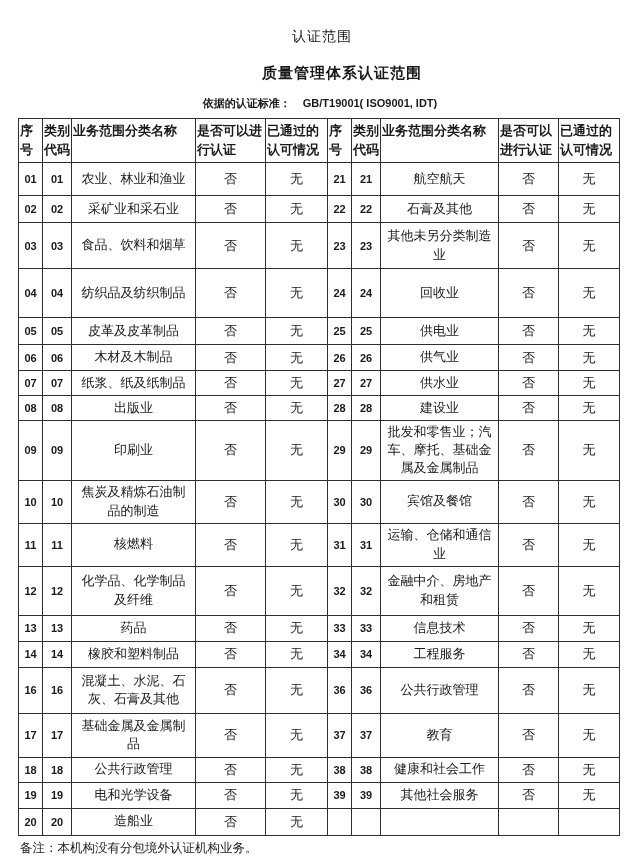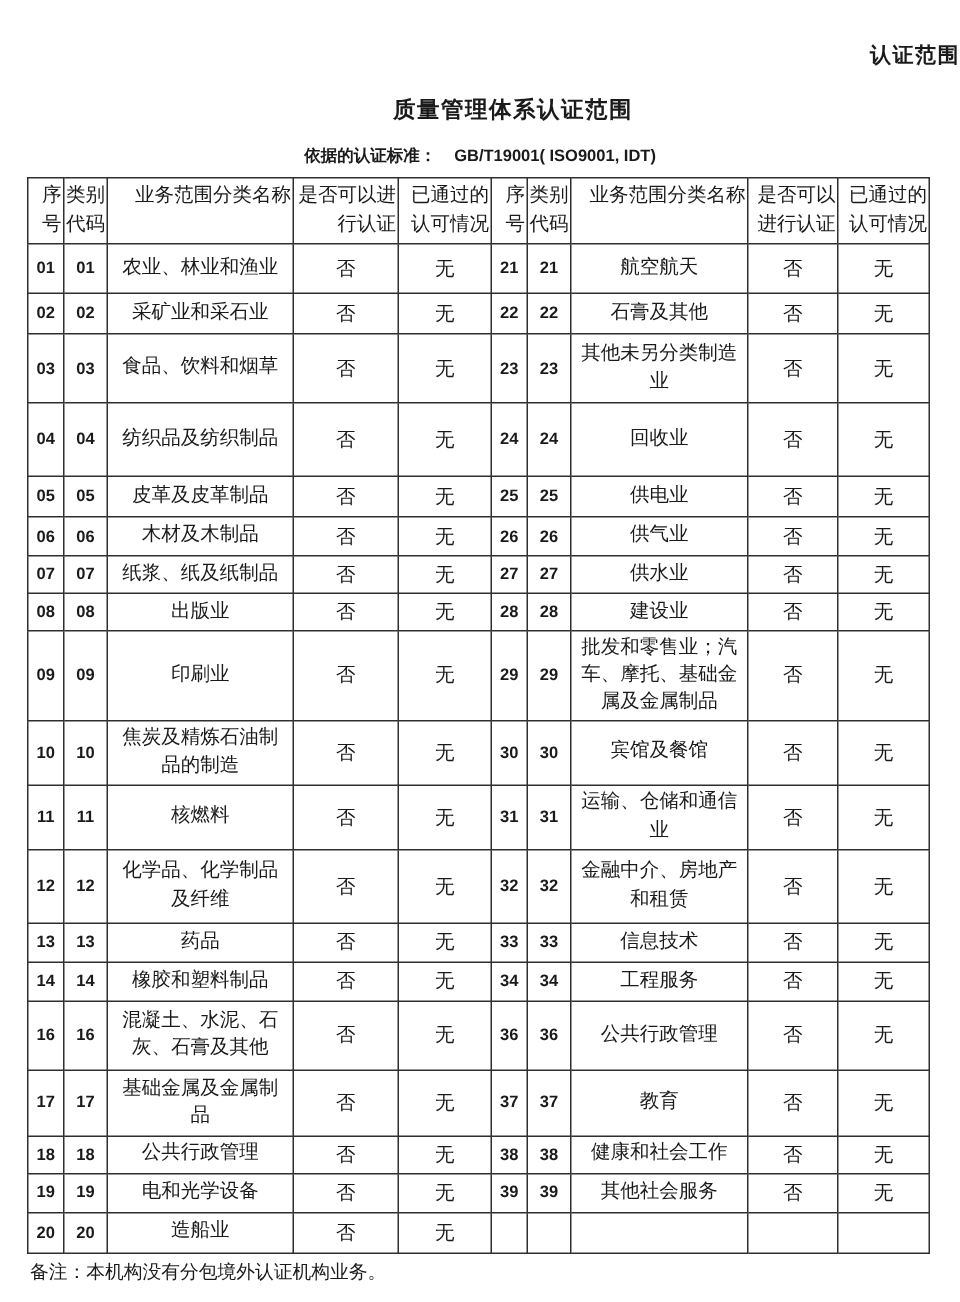--- a/index.html
+++ b/index.html
@@ -7,23 +7,23 @@
   body {
     width: 640px; height: 868px;
     background: #ffffff;
     color: #1a1a1a;
     font-family: "DejaVu Serif", "Liberation Serif", serif;
   }
   .page { position: relative; width: 640px; height: 868px; overflow: hidden; }
 
   .doc-title {
     margin: 28px 0 0 4px;
-    text-align: right;
+    text-align: center;
     font-size: 14px;
-    font-weight: 700;
+    font-weight: 400;
     letter-spacing: 1px;
   }
   .doc-subtitle {
     margin: 18px 0 0 0;
     text-align: center;
     font-size: 15px;
     font-weight: 600;
     letter-spacing: 1px;
     padding-left: 44px;
   }
@@ -44,25 +44,25 @@
     width: 601px;
     border-collapse: collapse;
     table-layout: fixed;
   }
   table.scope th, table.scope td {
     border: 1px solid #2f2f2f;
     overflow: hidden;
   }
   table.scope thead tr { height: 44px; }
   table.scope th {
-    font-weight: normal;
+    font-weight: bold;
     font-size: 13px;
     line-height: 1.45;
     vertical-align: top;
-    text-align: right;
+    text-align: left;
     padding: 3px 1px 0 1px;
   }
   table.scope td {
     text-align: center;
     vertical-align: middle;
   }
   td.num {
     font-family: "Liberation Sans", sans-serif;
     font-weight: bold;
     font-size: 11px;

